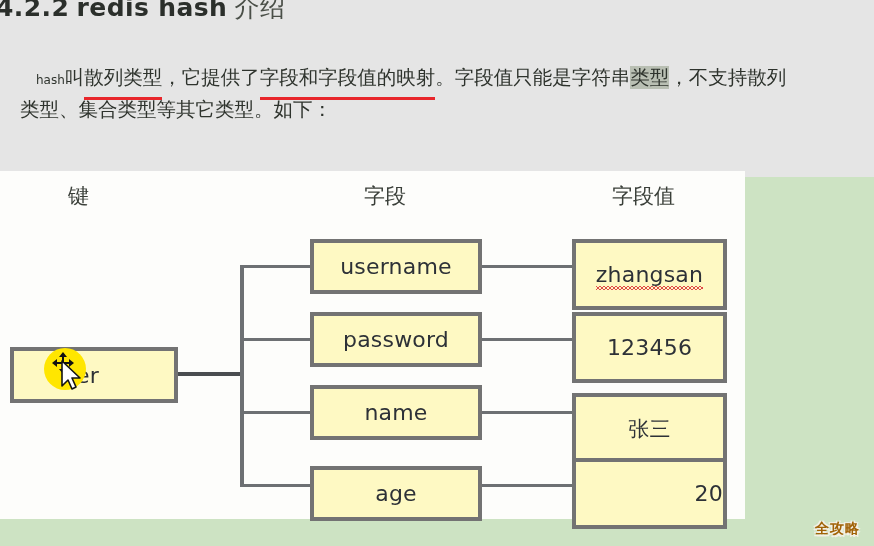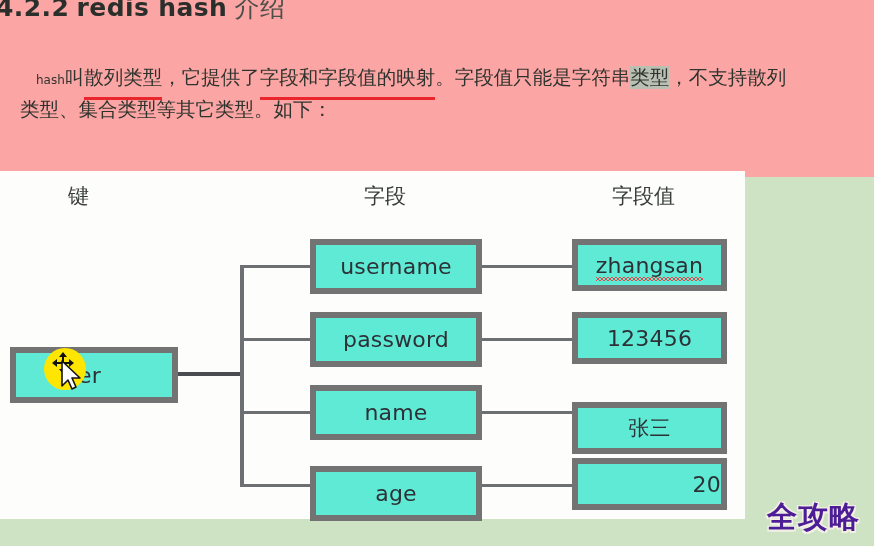--- a/index.html
+++ b/index.html
@@ -14,21 +14,21 @@
     font-family: "Liberation Sans", "DejaVu Sans", sans-serif;
     position: relative;
   }
 
   
   #doc-page {
     position: absolute;
     left: 0; top: 0;
     width: 874px;
     height: 177px;
-    background: #fca5a5;
+    background: #e5e5e5;
     overflow: hidden;
   }
 
   #page-title {
     position: absolute;
     left: -4px;
     top: -9px;
     font-size: 25px;
     font-weight: bold;
     color: #2b2f2b;
@@ -92,22 +92,22 @@
     white-space: nowrap;
   }
   #hdr-key    { left: 68px;  top: 182px; }
   #hdr-field  { left: 364px; top: 182px; }
   #hdr-value  { left: 612px; top: 182px; }
 
   
   .node-box {
     position: absolute;
     box-sizing: border-box;
-    background: #5eead4;
-    border: 6px solid #737373;
+    background: #fef9c3;
+    border: 4px solid #737373;
     display: flex;
     align-items: center;
     justify-content: center;
     font-size: 22px;
     color: #2d3137;
     font-family: "DejaVu Sans", sans-serif;
     letter-spacing: 0.2px;
   }
   .node-box.cjk-val { font-family: "DejaVu Serif", serif; font-size: 21px; }
 
@@ -116,24 +116,24 @@
     padding-left: 34px;
     justify-content: flex-start;
   }
 
   .field-box { width: 172px; height: 55px; left: 310px; }
   #fld-0 { top: 239px; }
   #fld-1 { top: 312px; }
   #fld-2 { top: 385px; }
   #fld-3 { top: 458px; margin-top: 8px; }
 
-  .value-box { width: 155px; height: 52px; left: 572px; }
+  .value-box { width: 155px; height: 71px; left: 572px; }
   #val-0 { top: 239px; }
   #val-1 { top: 312px; }
-  #val-2 { top: 402px; justify-content: center; }
+  #val-2 { top: 393px; justify-content: center; }
   #val-3 { top: 458px; justify-content: flex-end; }
 
   
   .squiggle {
     position: relative;
   }
   .squiggle::after {
     content: "";
     position: absolute;
     left: 0; right: 0; bottom: -3px;
@@ -181,24 +181,24 @@
     left: 52px; top: 352px;
     width: 34px; height: 38px;
     pointer-events: none;
   }
 
   
   #watermark {
     position: absolute;
     right: 14px;
     bottom: 8px;
-    font-size: 30px;
+    font-size: 14px;
     font-weight: bold;
     font-family: Liberation Serif, serif;
-    color: #4c1d95;
+    color: #a16207;
     letter-spacing: 1px;
     text-shadow:
       -1.5px -1.5px 0 #f3f0e6,
        1.5px -1.5px 0 #f3f0e6,
       -1.5px  1.5px 0 #f3f0e6,
        1.5px  1.5px 0 #f3f0e6;
   }
 </style>
 </head>
 <body>

